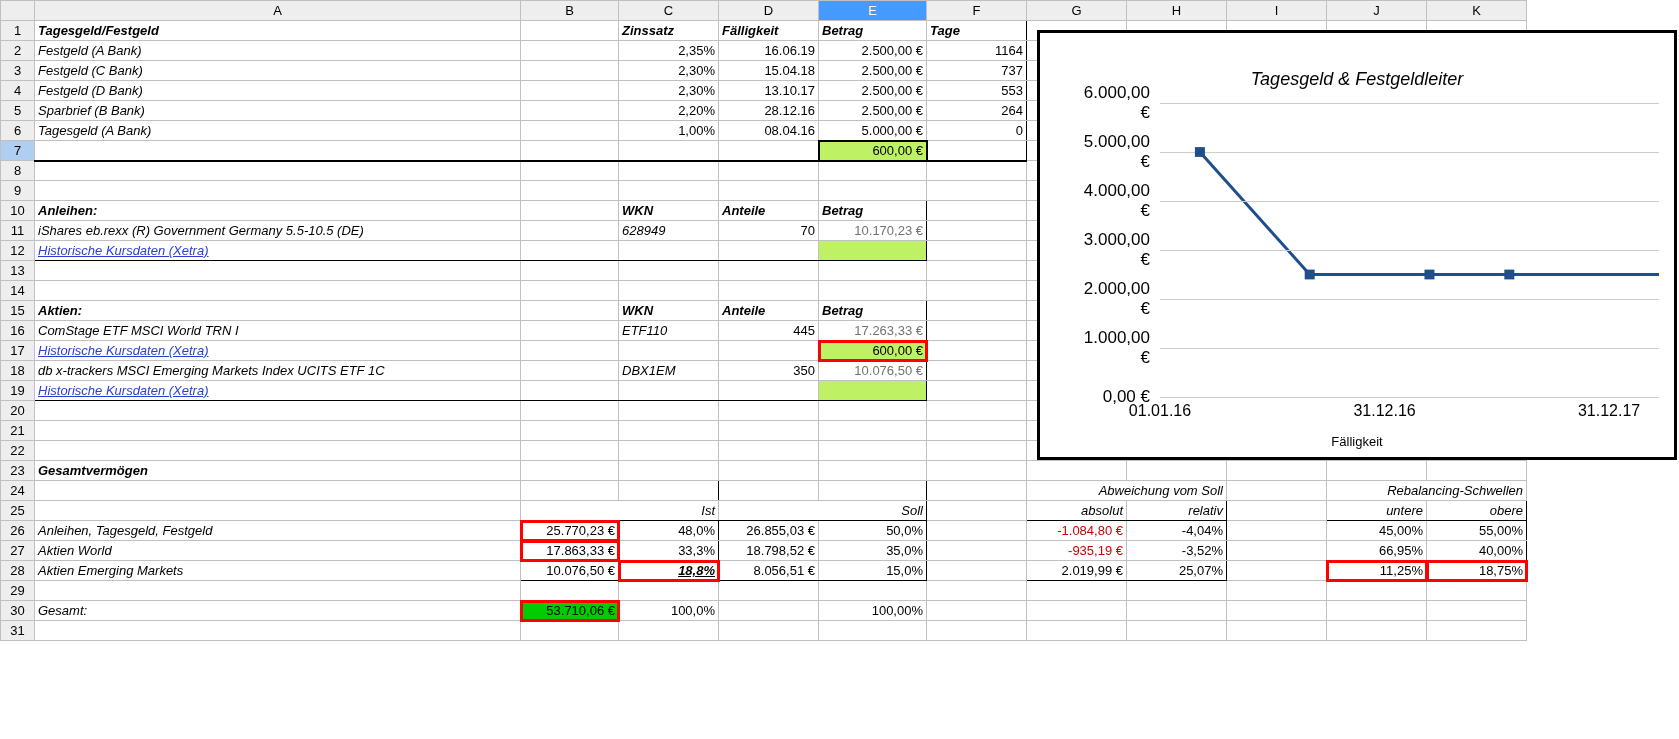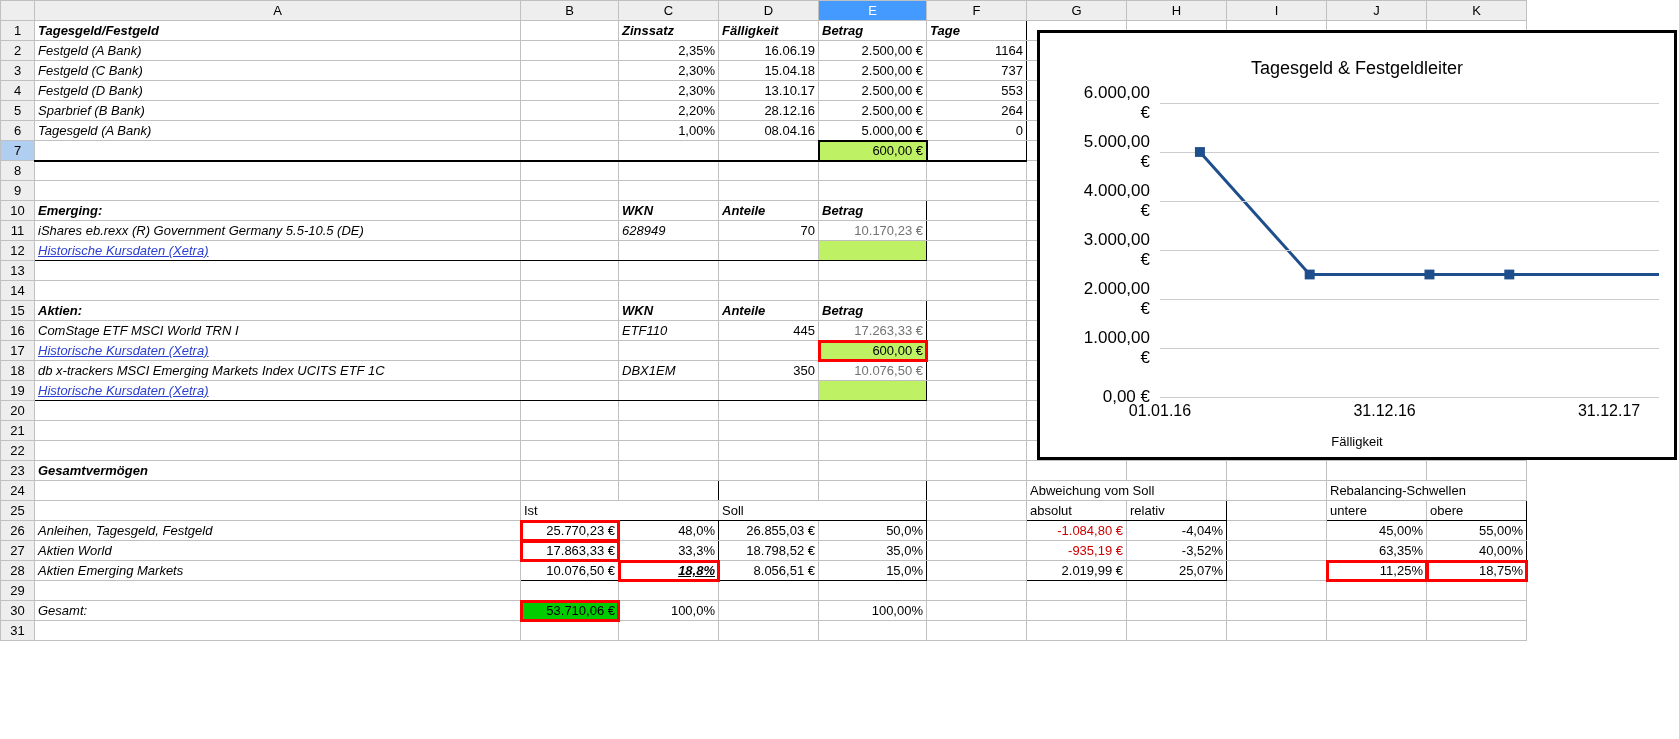--- a/index.html
+++ b/index.html
@@ -22,21 +22,21 @@
   .col-H { width: 100px; }
   .col-I { width: 100px; }
   .col-J { width: 100px; }
   .col-K { width: 100px; }
   
   .colhdr.selected { background: #459aff; color: #fff; }
   .rowhdr.selected { background: #b0cef0; }
   
   .txt-l { text-align: left; font-style: italic; }
   .txt-r { text-align: right; }
-  .txt-c { text-align: left; }
+  .txt-c { text-align: right; font-style: italic; }
   .bold { font-weight: bold; }
   .link { color: #2a3ed0; text-decoration: underline; }
   .green { color: #737373; }
   .red { color: #cc0000; }
   .yellow-bg { background: #bef264; }
   .green-bg { background: #00cc00; }
   .italic-ul { font-style: italic; text-decoration: underline; font-weight: bold; }
   
   .bdr-box { border: 1px solid #000 !important; }
   .bdr-t { border-top: 1px solid #000 !important; }
@@ -44,21 +44,21 @@
   .bdr-l { border-left: 1px solid #000 !important; }
   .bdr-r { border-right: 1px solid #000 !important; }
   .bdr-thick-b { border-bottom: 2px solid #000 !important; }
   
   .red-frame { outline: 3px solid #ff0000; outline-offset: -2px; position: relative; z-index: 5; }
   
   .selected-cell { outline: 2px solid #000; outline-offset: -1px; }
   
   
   .chart-box { position: absolute; left: 1037px; top: 30px; width: 640px; height: 430px; background: #fff; border: 3px solid #000; z-index: 20; }
-  .chart-title { text-align: center; font-size: 18px; padding-top: 25px; }
+  .chart-title { text-align: center; font-size: 18px; padding-top: 36px; font-style: italic; }
   .chart-area { position: absolute; left: 35px; top: 70px; right: 15px; bottom: 60px; }
   .y-axis { position: absolute; left: 0; top: 0; bottom: 0; width: 80px; }
   .y-tick { position: absolute; right: 5px; font-size: 17px; text-align: right; width: 75px; transform: translateY(-50%); }
   .plot { position: absolute; left: 85px; right: 0; top: 0; bottom: 0; }
   .grid-line { position: absolute; left: 0; right: 0; height: 1px; background: #ccc; }
   .x-axis { position: absolute; left: 85px; right: 0; bottom: -25px; height: 20px; }
   .x-tick { position: absolute; font-size: 16px; transform: translateX(-50%); }
   .x-label { position: absolute; bottom: 8px; left: 50%; transform: translateX(-50%); font-size: 13px; }
   .data-line { stroke: #1f4e8c; stroke-width: 3; fill: none; }
   .data-pt { fill: #1f4e8c; }
@@ -208,21 +208,21 @@
         <td></td>
         <td></td>
         <td></td>
         <td></td>
         <td></td>
         <td></td>
       </tr>
 
   <tr>
         <th class="rowhdr">10</th>
-    <td class="bold txt-l bdr-t bdr-l">Emerging:</td>
+    <td class="bold txt-l bdr-t bdr-l">Anleihen:</td>
         <td class="bdr-t"></td>
     <td class="bold txt-l bdr-t">WKN</td>
     <td class="bold txt-l bdr-t">Anteile</td>
     <td class="bold txt-l bdr-t bdr-r">Betrag</td>
     <td></td>
         <td></td>
         <td></td>
         <td></td>
         <td></td>
         <td></td>
@@ -465,21 +465,21 @@
         <th class="rowhdr">27</th>
     <td class="txt-l">Aktien World</td>
     <td class="txt-r bdr-l red-frame">17.863,33 €</td>
     <td class="txt-r bdr-r">33,3%</td>
     <td class="txt-r">18.798,52 €</td>
     <td class="txt-r bdr-r">35,0%</td>
     <td></td>
     <td class="txt-r red bdr-l">-935,19 €</td>
     <td class="txt-r bdr-r">-3,52%</td>
     <td></td>
-    <td class="txt-r bdr-l">63,35%</td>
+    <td class="txt-r bdr-l">66,95%</td>
     <td class="txt-r bdr-r">40,00%</td>
       </tr>
 
   <tr>
         <th class="rowhdr">28</th>
     <td class="txt-l">Aktien Emerging Markets</td>
     <td class="txt-r bdr-l bdr-b">10.076,50 €</td>
     <td class="txt-r bdr-r bdr-b italic-ul red-frame">18,8%</td>
     <td class="txt-r bdr-b">8.056,51 €</td>
     <td class="txt-r bdr-r bdr-b">15,0%</td>

